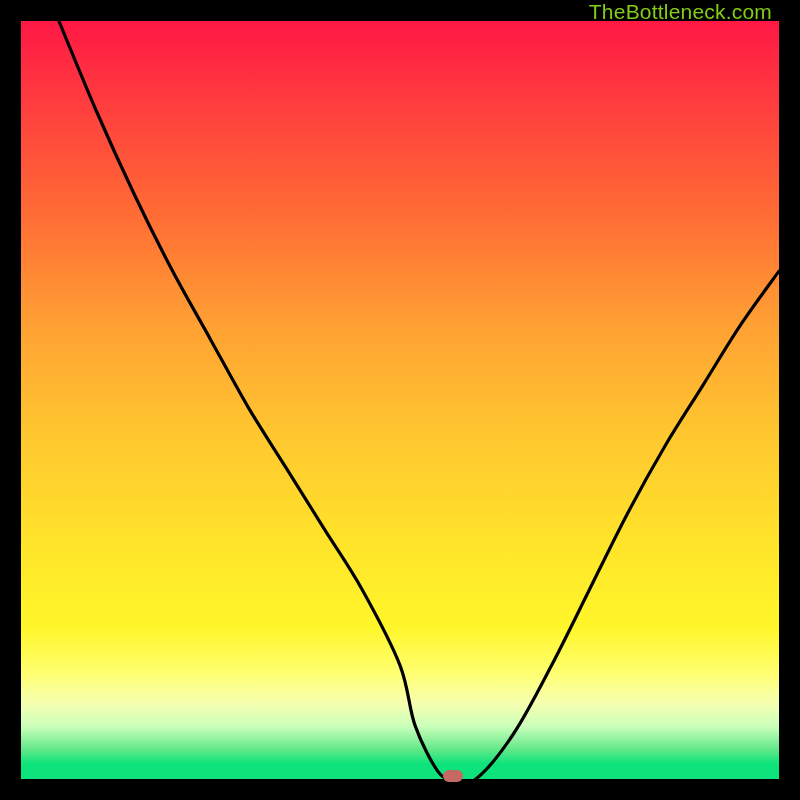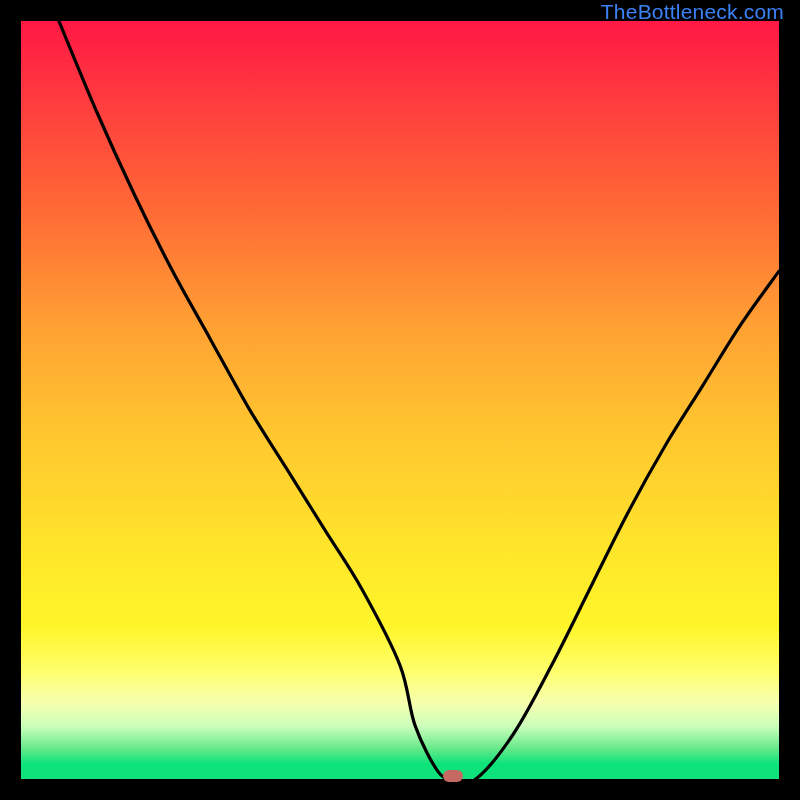--- a/index.html
+++ b/index.html
@@ -37,22 +37,22 @@
       #f6ffb0 90%,
       #ccffbb 93%,
       #66e98a 96%,
       #0de37a 98%,
       #0de37a 100%
     );
   }
   .watermark {
     position: absolute;
     top: 0px;
-    right: 16px;
-    color: #3b82f6;
+    right: 28px;
+    color: #84cc16;
     font-size: 21px;
     font-weight: 500;
     letter-spacing: 0.2px;
     z-index: 5;
   }
   svg.curve {
     position: absolute;
     left: 0;
     top: 0;
     width: 758px;

